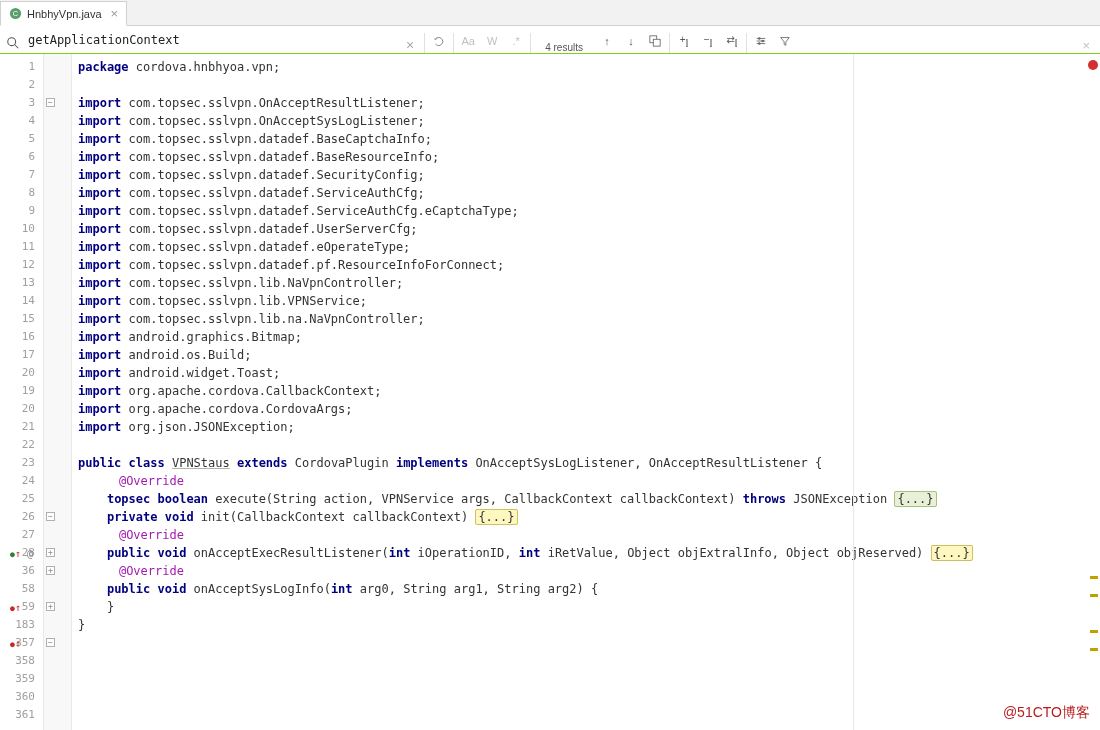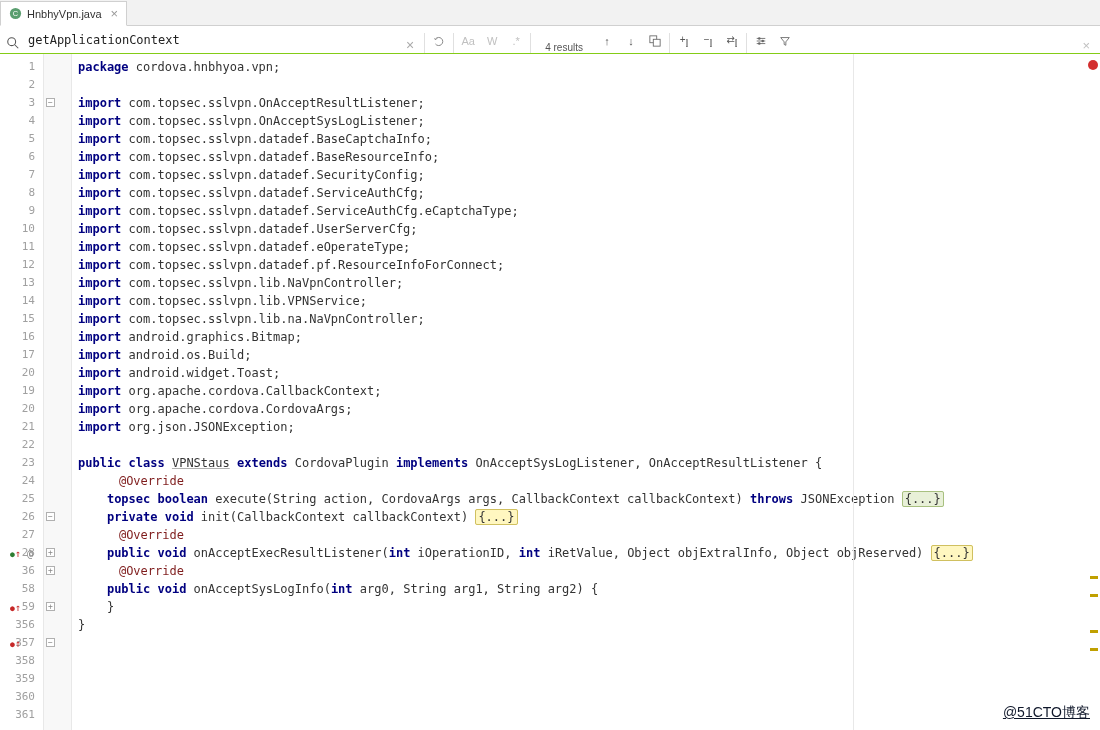--- a/index.html
+++ b/index.html
@@ -89,29 +89,29 @@
   font-size: 8px;
   line-height: 7px;
   text-align: center;
   color: #888;
 }
 .gutter-marks { position: absolute; left: 10px; top: 1px; font-size: 10px; }
 .code { flex: 1; padding-top: 4px; position: relative; }
 .cline { height: 18px; line-height: 18px; padding-left: 6px; white-space: pre; font-size: 12px; }
 .cline.hl { background: #fffde7; }
 .kw { color: #000080; font-weight: bold; }
-.ann { color: #7f1d1d; padding-left: 12px; }
+.ann { color: #a21caf; padding-left: 12px; }
 .fold-block { background: #e8f0d8; border: 1px solid #a8c080; border-radius: 2px; padding: 0 2px; }
 .fold-block.y { background: #fff7c0; border-color: #d0c060; }
 .underline { text-decoration: underline; text-decoration-color: #b0b0b0; }
 .ruler { position: absolute; left: 781px; top: 0; bottom: 0; width: 1px; background: #e8e8e8; }
 .err-strip { position: absolute; right: 0; top: 54px; width: 12px; bottom: 0; }
 .err-dot { width: 10px; height: 10px; border-radius: 50%; background: #d32f2f; position: absolute; top: 6px; right: 2px; }
 .warn-m { position: absolute; right: 2px; width: 8px; height: 3px; background: #c0a000; }
-.watermark { position: absolute; right: 10px; bottom: 8px; color: #0f172a; font-size: 14px; font-family: sans-serif; text-decoration: underline; }
+.watermark { position: absolute; right: 10px; bottom: 8px; color: #b91c1c; font-size: 14px; font-family: sans-serif; }
 </style>
 </head>
 <body>
 
 <div class="tab-bar">
   <div class="tab">
     <span class="tab-icon">
       <svg viewBox="0 0 14 14" width="13" height="13">
           <circle cx="7" cy="7" r="6" fill="#5a9e6f"></circle>
           <text x="7" y="10" font-size="8" text-anchor="middle" fill="#fff" font-family="sans-serif">C</text>
@@ -207,21 +207,21 @@
       <div class="gline">22</div>
       <div class="gline">23</div>
       <div class="gline">24</div>
       <div class="gline">25</div>
       <div class="gline">26</div>
       <div class="gline">27</div>
       <div class="gline" style="position: relative;">28<span class="gutter-marks"><span style="color: rgb(46, 125, 50); font-size: 8px;">●</span><span style="color: rgb(198, 40, 40);">↑</span><span style="color: rgb(136, 136, 136);"> @</span></span></div>
       <div class="gline">36</div>
       <div class="gline">58</div>
       <div class="gline" style="position: relative;">59<span class="gutter-marks"><span style="color: rgb(198, 40, 40); font-size: 8px;">●</span><span style="color: rgb(198, 40, 40);">↑</span></span></div>
-      <div class="gline">356</div>
+      <div class="gline">183</div>
       <div class="gline" style="position: relative;">357<span class="gutter-marks"><span style="color: rgb(198, 40, 40); font-size: 8px;">●</span><span style="color: rgb(198, 40, 40);">↑</span></span></div>
       <div class="gline">358</div>
       <div class="gline">359</div>
       <div class="gline">360</div>
       <div class="gline">361</div>
     </div>
   <div class="icon-gutter" id="icon-gutter">
       <div class="igline"></div>
       <div class="igline"></div>
       <div class="igline">
@@ -291,21 +291,21 @@
       <div class="cline"><span><span class="kw">import</span><span> com.topsec.sslvpn.lib.na.NaVpnController;</span></span></div>
       <div class="cline"><span><span class="kw">import</span><span> android.graphics.Bitmap;</span></span></div>
       <div class="cline"><span><span class="kw">import</span><span> android.os.Build;</span></span></div>
       <div class="cline"><span><span class="kw">import</span><span> android.widget.Toast;</span></span></div>
       <div class="cline"><span><span class="kw">import</span><span> org.apache.cordova.CallbackContext;</span></span></div>
       <div class="cline"><span><span class="kw">import</span><span> org.apache.cordova.CordovaArgs;</span></span></div>
       <div class="cline"><span><span class="kw">import</span><span> org.json.JSONException;</span></span></div>
       <div class="cline"><span><span></span></span></div>
       <div class="cline"><span><span class="kw">public class</span><span> </span><span class="underline">VPNStaus</span><span> </span><span class="kw">extends</span><span> CordovaPlugin </span><span class="kw">implements</span><span> OnAcceptSysLogListener, OnAcceptResultListener {</span></span></div>
       <div class="cline"><span><span>    </span><span class="ann">@Override</span></span></div>
-      <div class="cline"><span><span>    </span><span class="kw">topsec boolean</span><span> execute(String action, CordovaArgs args, CallbackContext callbackContext) </span><span class="kw">throws</span><span> JSONException </span><span class="fold-block">{...}</span></span></div>
+      <div class="cline"><span><span>    </span><span class="kw">topsec boolean</span><span> execute(String action, VPNService args, CallbackContext callbackContext) </span><span class="kw">throws</span><span> JSONException </span><span class="fold-block">{...}</span></span></div>
       <div class="cline"><span><span>    </span><span class="kw">private void</span><span> init(CallbackContext callbackContext) </span><span class="fold-block y">{...}</span></span></div>
       <div class="cline"><span><span>    </span><span class="ann">@Override</span></span></div>
       <div class="cline"><span><span>    </span><span class="kw">public void</span><span> onAcceptExecResultListener(</span><span class="kw">int</span><span> iOperationID, </span><span class="kw">int</span><span> iRetValue, Object objExtralInfo, Object objReserved) </span><span class="fold-block y">{...}</span></span></div>
       <div class="cline"><span><span>    </span><span class="ann">@Override</span></span></div>
       <div class="cline"><span><span>    </span><span class="kw">public void</span><span> onAcceptSysLogInfo(</span><span class="kw">int</span><span> arg0, String arg1, String arg2) {</span></span></div>
       <div class="cline"><span><span>    }</span></span></div>
       <div class="cline"><span><span>}</span></span></div>
       <div class="cline"><span><span></span></span></div>
       <div class="cline"><span><span></span></span></div>
     </div>

